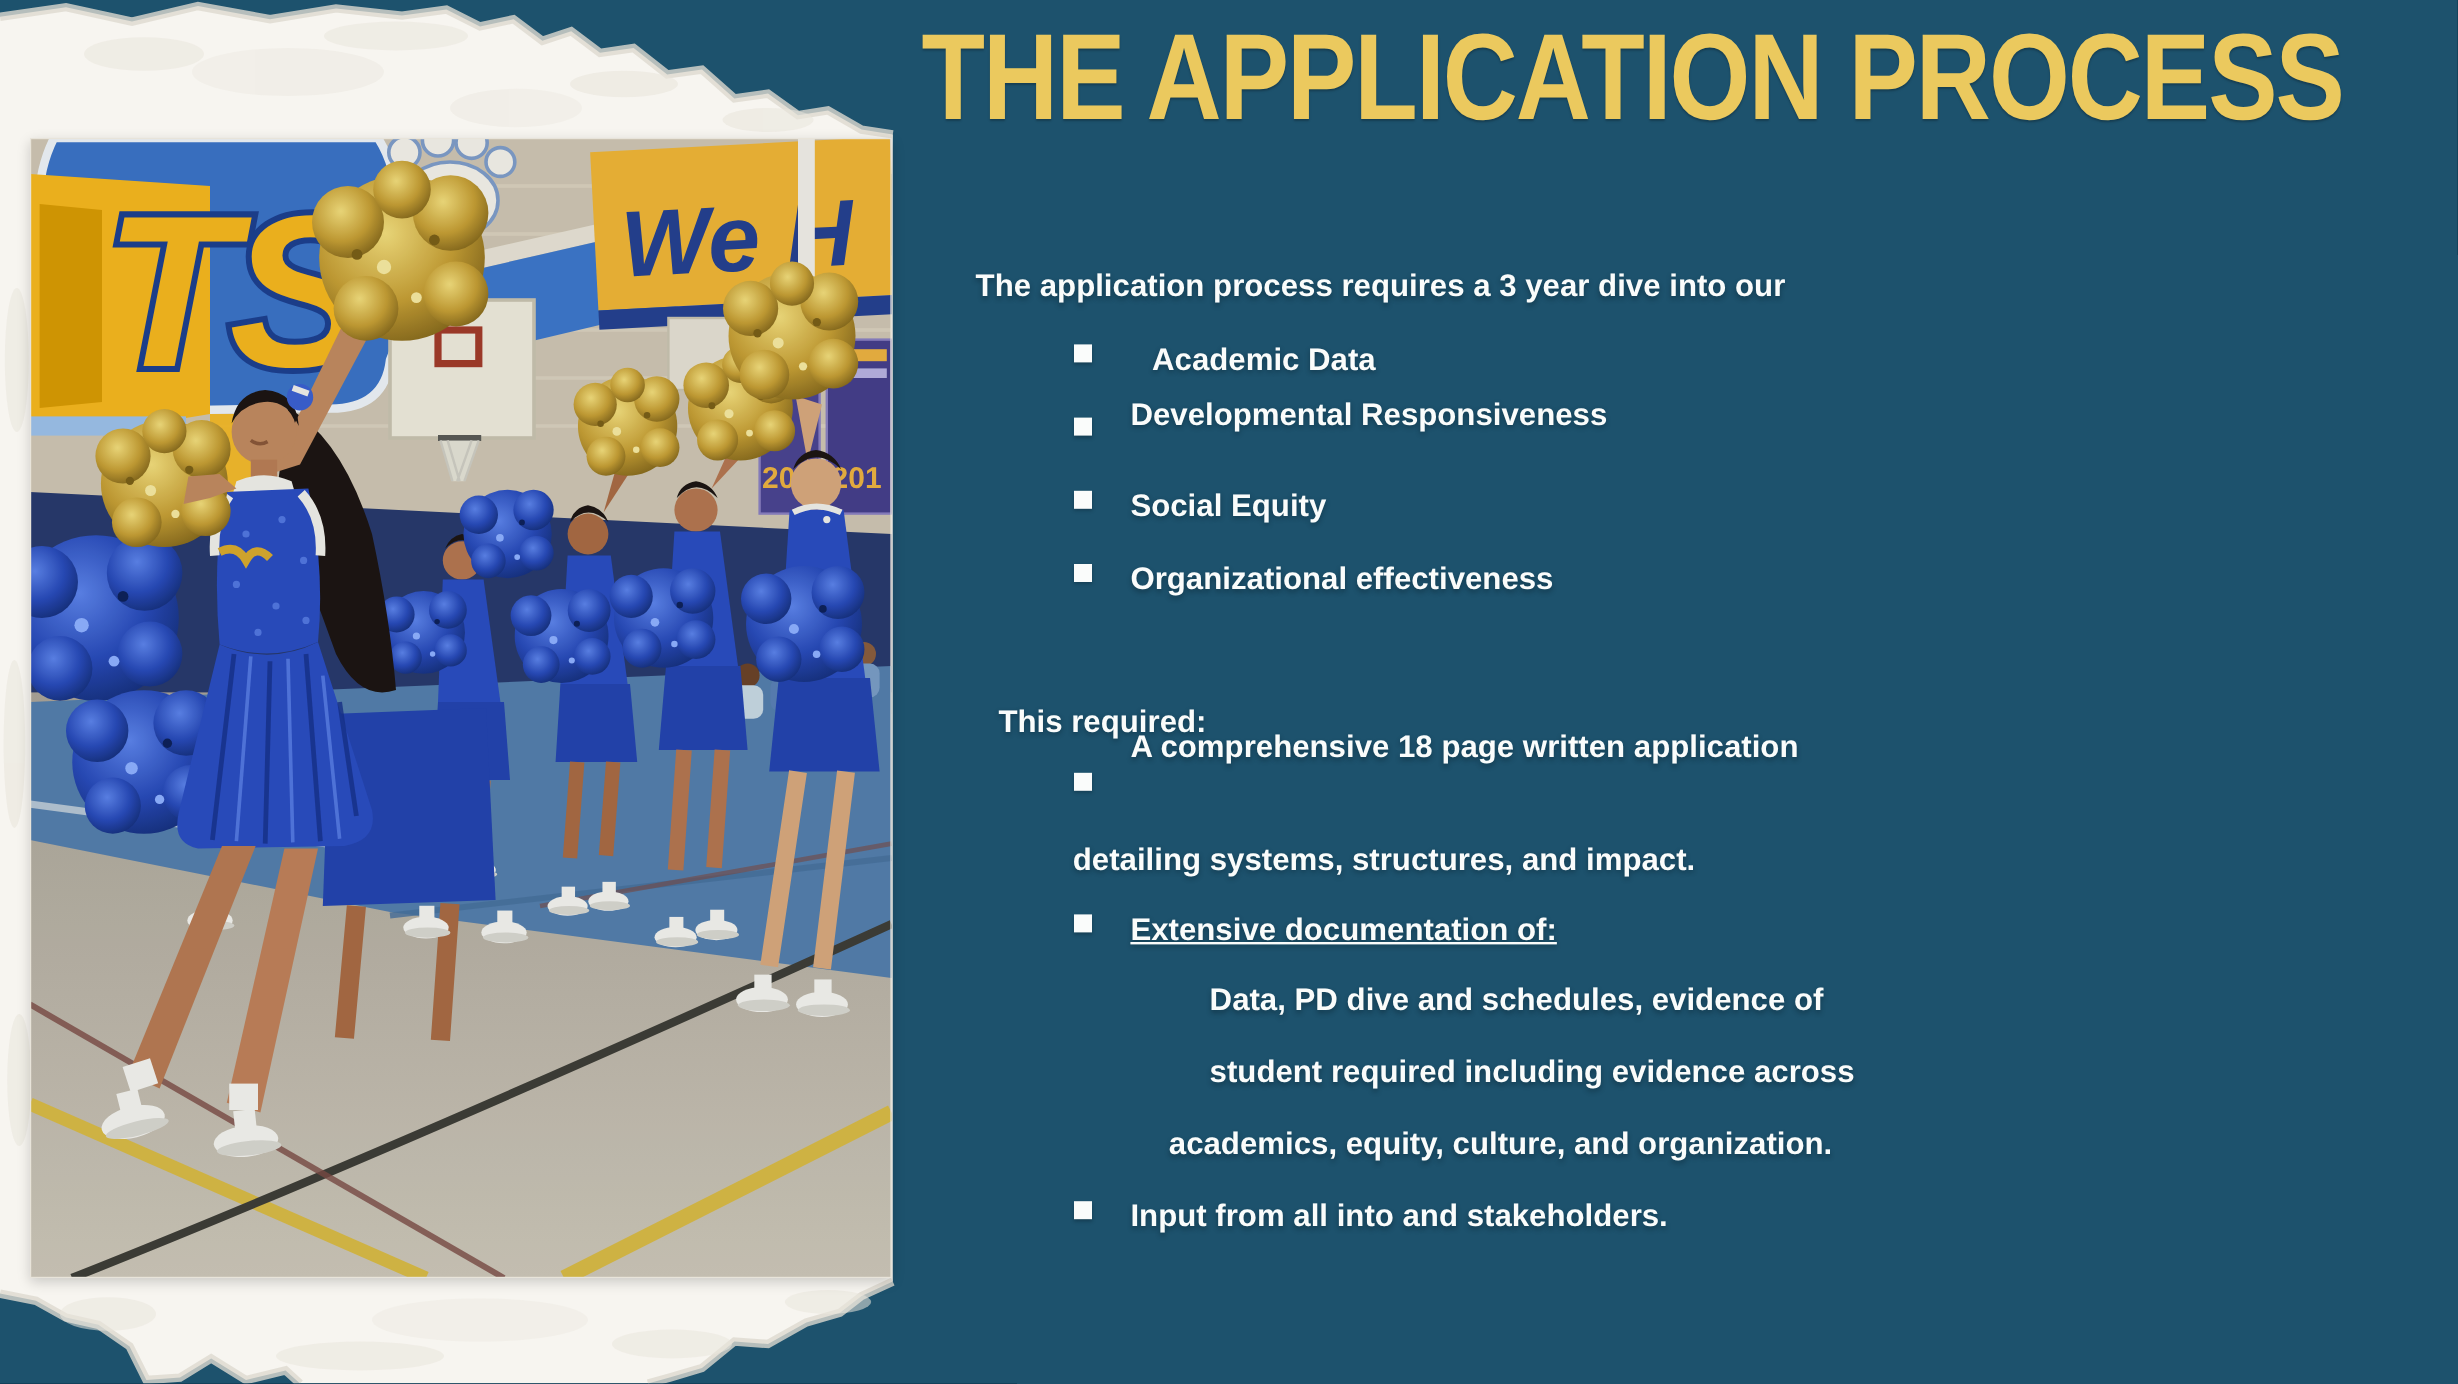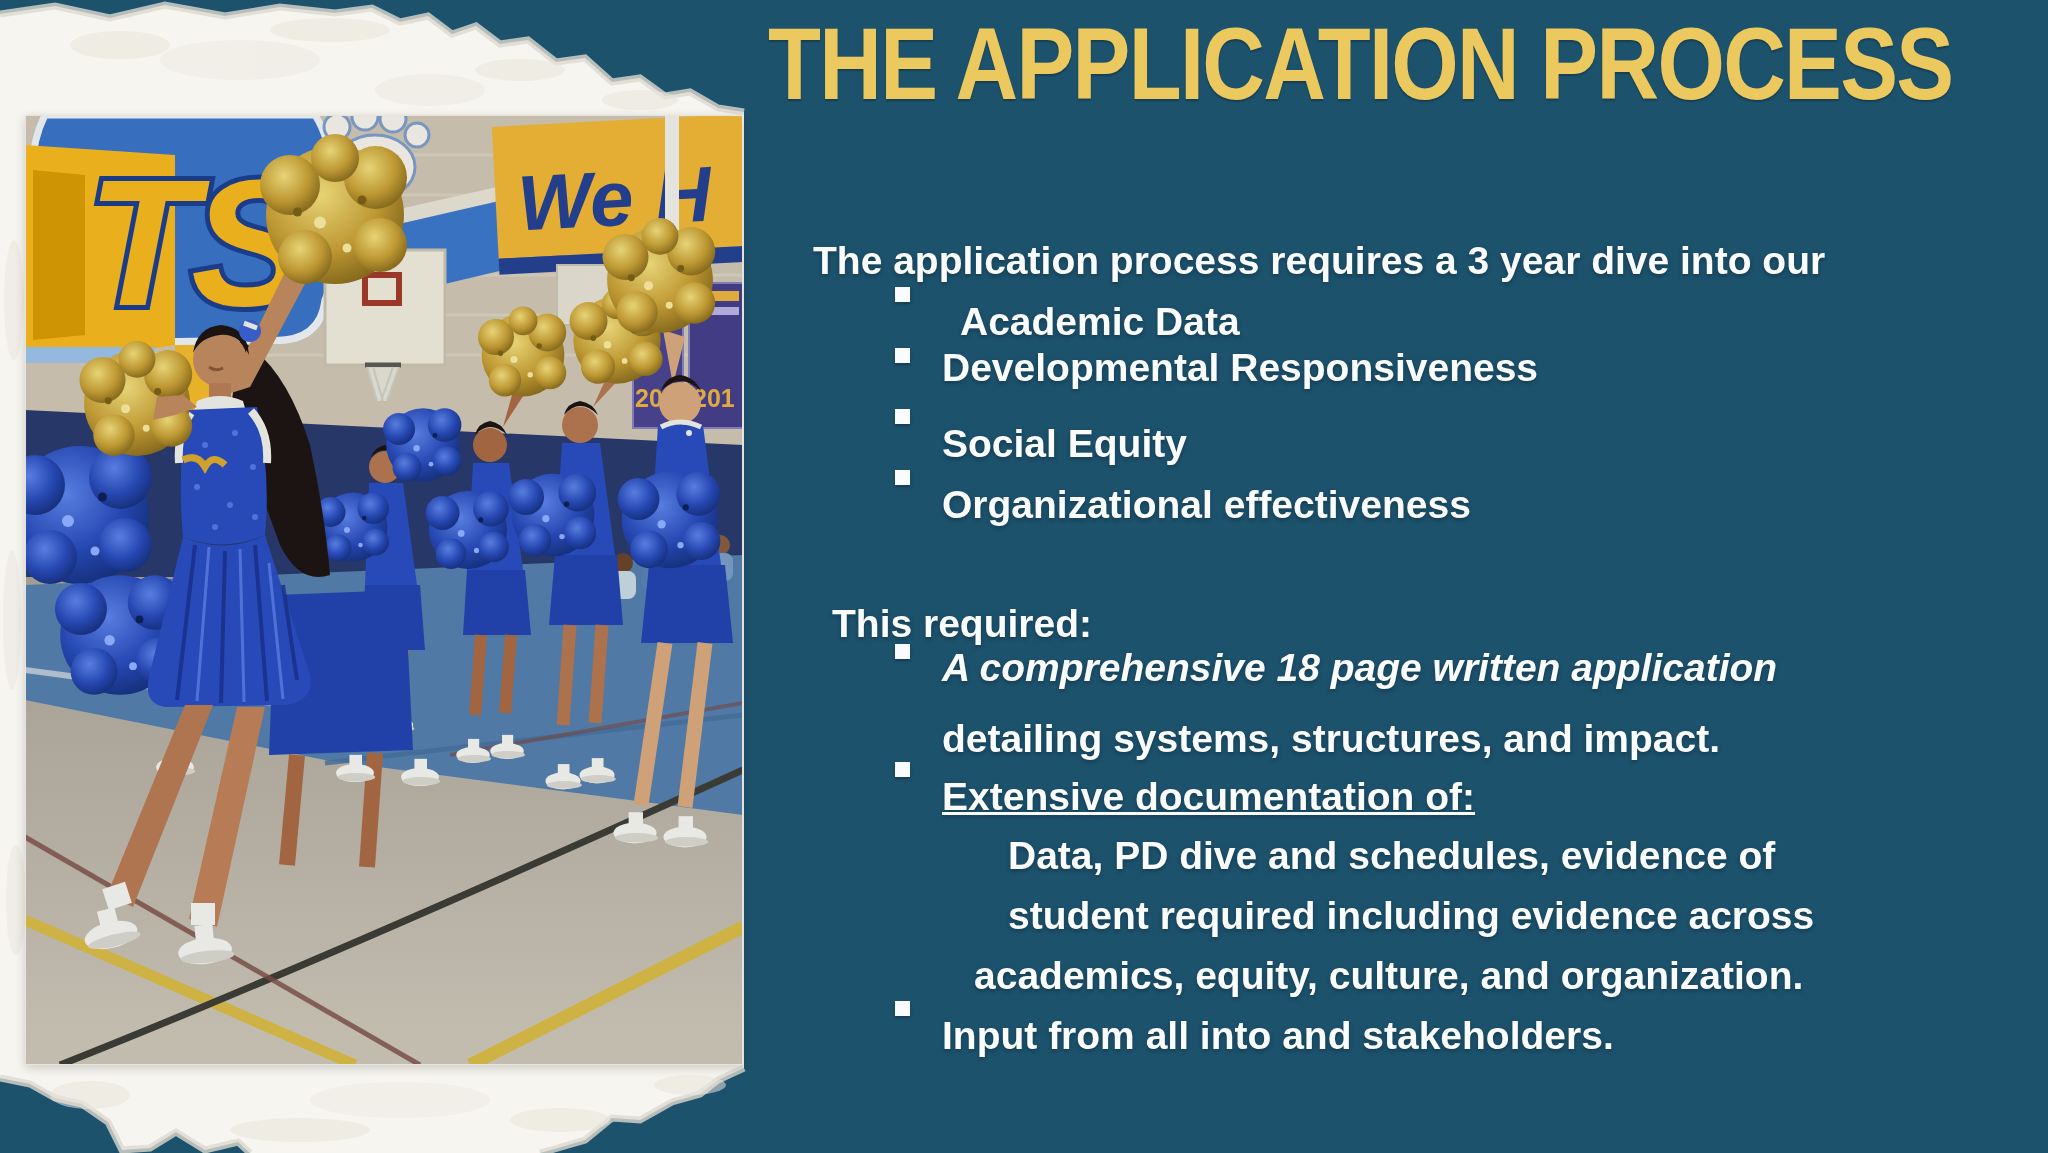--- a/index.html
+++ b/index.html
@@ -19,23 +19,22 @@
   
   #title{
     position:absolute;left:768px;top:6px;
     font-size:102px;font-weight:700;letter-spacing:-2px;white-space:nowrap;
     transform:scaleX(.85);transform-origin:left top;
     color:#ebc95e;text-shadow:0 2px 2px rgba(0,0,0,.25);
   }
   
   .line{
     position:absolute;white-space:nowrap;
-    font-size:39px;font-weight:700;line-height:46px;color:#fafcfb;
+    font-size:26px;font-weight:700;line-height:46px;color:#fafcfb;
     text-shadow:0 2px 4px rgba(8,30,42,.45);
-    margin-top:23px;
   }
   .bullet-sq{
     position:absolute;width:15px;height:15px;background:#fafcfb;
     box-shadow:0 2px 3px rgba(8,30,42,.4);
   }
 </style>
 </head>
 <body>
 
 <div id="stage">
@@ -330,22 +329,22 @@
       <div class="bullet-sq" style="left: 895px; top: 287px;"></div>
       <div class="line" style="left: 960px; top: 276px;">Academic Data</div>
       <div class="bullet-sq" style="left: 895px; top: 348px;"></div>
       <div class="line" style="left: 942px; top: 322px;">Developmental Responsiveness</div>
       <div class="bullet-sq" style="left: 895px; top: 409px;"></div>
       <div class="line" style="left: 942px; top: 398px;">Social Equity</div>
       <div class="bullet-sq" style="left: 895px; top: 470px;"></div>
       <div class="line" style="left: 942px; top: 459px;">Organizational effectiveness</div>
       <div class="line" style="left: 832px; top: 578px;">This required:</div>
       <div class="bullet-sq" style="left: 895px; top: 644px;"></div>
-      <div class="line" style="left: 942px; top: 622px; font-style: italic;">A comprehensive 18 page written application</div>
-      <div class="line" style="left: 942px; top: 693px;">detailing systems, structures, and impact.</div>
+      <div class="line" style="left: 942px; top: 599px;">A comprehensive 18 page written application</div>
+      <div class="line" style="left: 894px; top: 693px;">detailing systems, structures, and impact.</div>
       <div class="bullet-sq" style="left: 895px; top: 762px;"></div>
       <div class="line" style="left: 942px; top: 751px; text-decoration: underline;">Extensive documentation of:</div>
       <div class="line" style="left: 1008px; top: 810px;">Data, PD dive and schedules, evidence of</div>
       <div class="line" style="left: 1008px; top: 870px;">student required including evidence across</div>
       <div class="line" style="left: 974px; top: 930px;">academics, equity, culture, and organization.</div>
       <div class="bullet-sq" style="left: 895px; top: 1001px;"></div>
       <div class="line" style="left: 942px; top: 990px;">Input from all into and stakeholders.</div>
     </div>
 
 </div>

